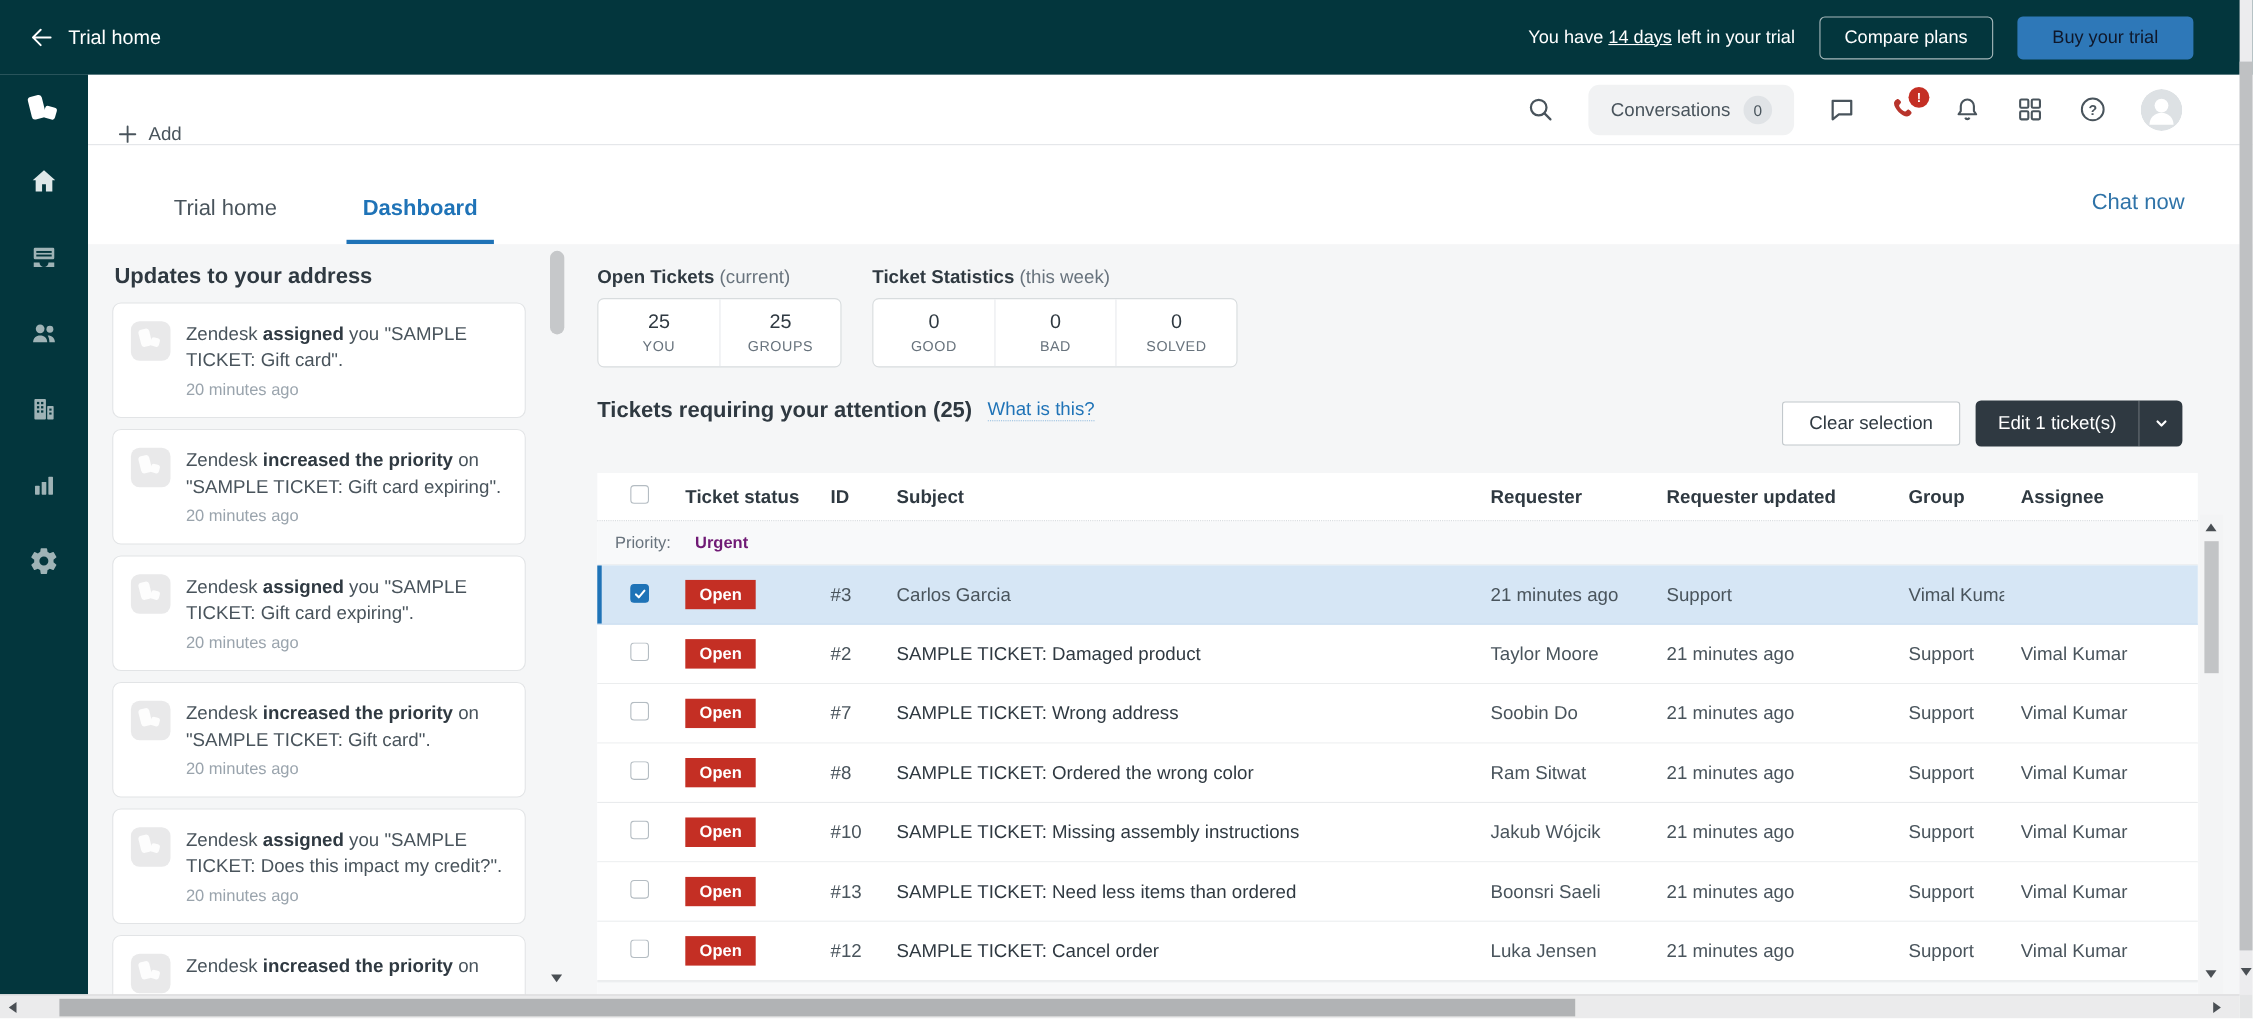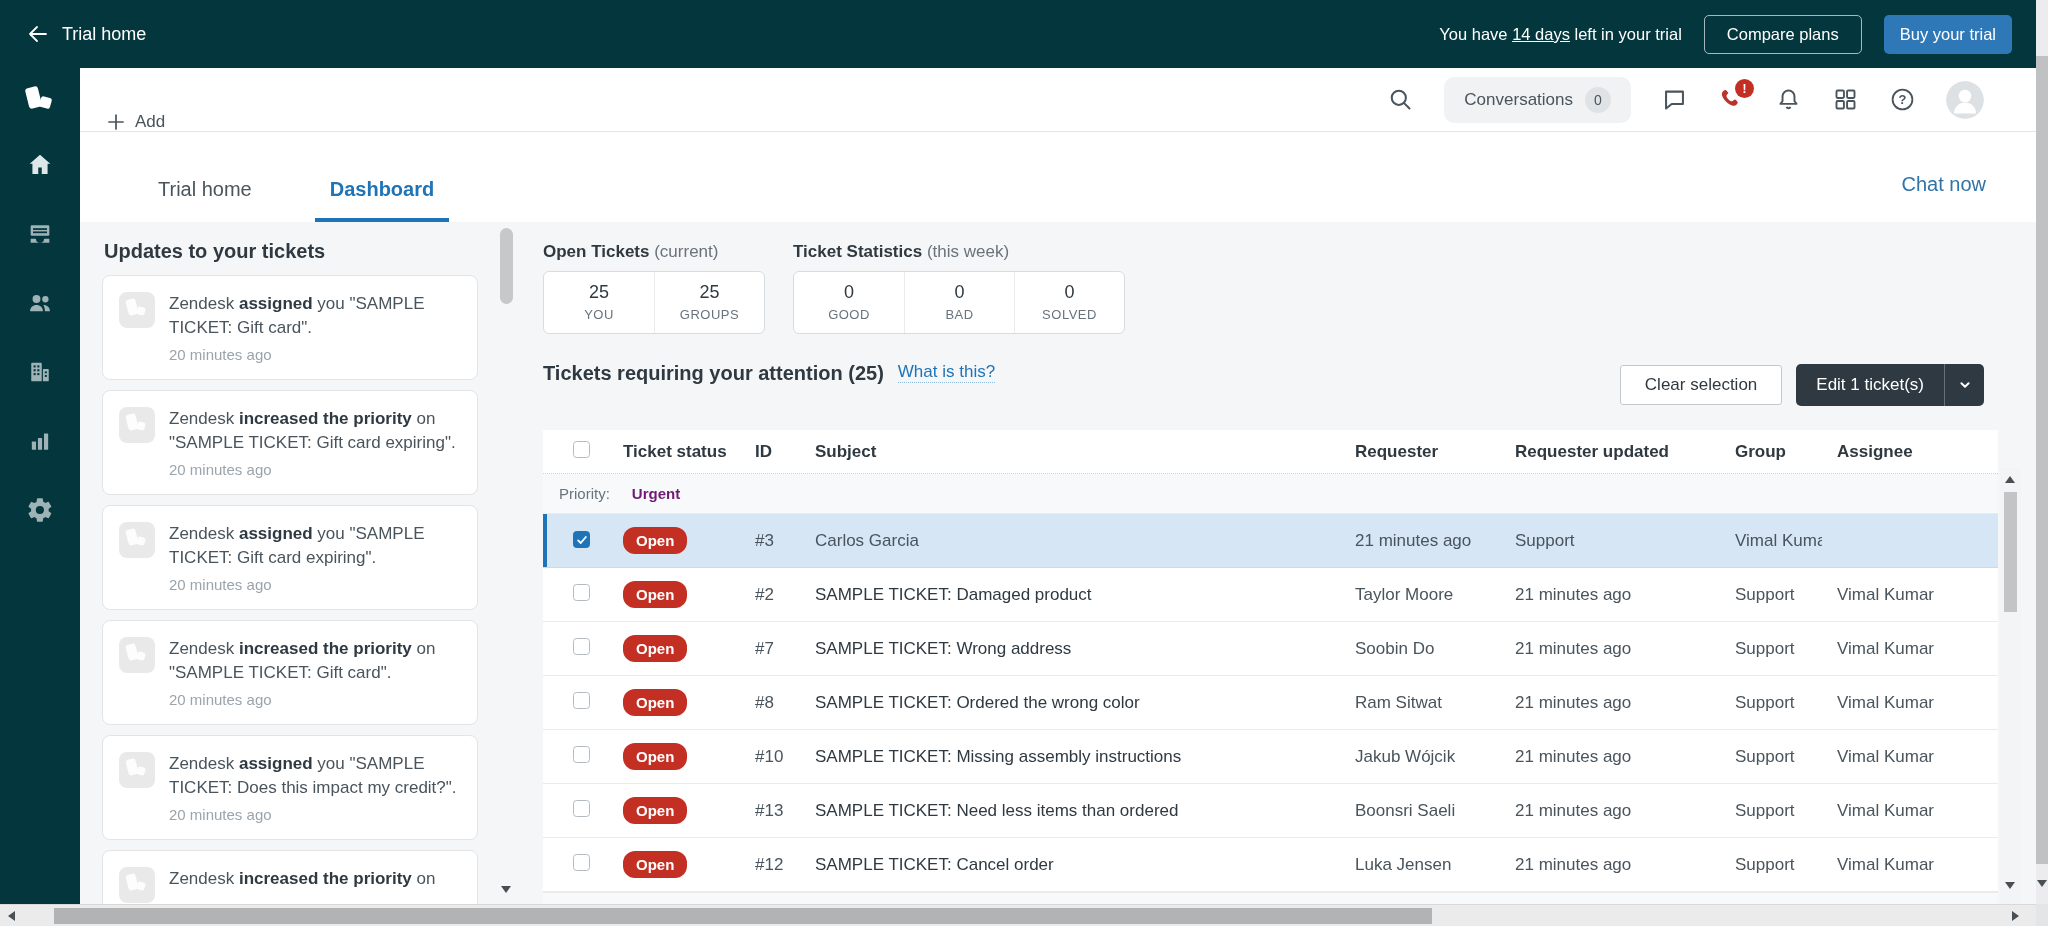--- a/index.html
+++ b/index.html
@@ -4,27 +4,27 @@
 <style>
   * { margin:0; padding:0; box-sizing:border-box; }
   html,body { background:#ffffff; }
   body { font-family:"Liberation Sans","DejaVu Sans",sans-serif; color:#2f3941; }
   .screen { position:relative; width:2048px; height:926px; overflow:hidden; background:#fff; }
 
   
   .banner { position:absolute; left:0; top:0; width:2048px; height:68px; background:#03363d; color:#fff;
             display:flex; align-items:center; justify-content:space-between; padding:0 30px 0 26px; }
   .banner-left { display:flex; align-items:center; gap:14px; cursor:pointer; font-size:18px; }
-  .banner-right { display:flex; align-items:center; gap:22px; margin-right:6px; }
+  .banner-right { display:flex; align-items:center; gap:22px; margin-right:24px; }
   .trial-text { font-size:16.5px; }
   .trial-text .u { text-decoration:underline; }
   .btn-compare { background:transparent; border:1px solid rgba(255,255,255,.65); color:#fff; font-size:16.5px;
                  border-radius:5px; padding:9px 22px; font-family:inherit; cursor:pointer; }
-  .btn-buy { background:#2e78b8; border:none; color:#ffffff; font-size:16.5px; border-radius:5px;
-             padding:10px 16px; font-family:inherit; cursor:pointer; }
+  .btn-buy { background:#2e78b8; border:none; color:#0f172a; font-size:16.5px; border-radius:5px;
+             padding:10px 32px; font-family:inherit; cursor:pointer; }
 
   
   .sidebar { position:absolute; left:0; top:68px; width:80px; height:836px; background:#03363d; }
   .logo { position:absolute; left:20px; top:12px; width:40px; height:40px; }
   .snav { position:absolute; left:0; top:82px; width:80px; display:flex; flex-direction:column; align-items:center; gap:39px; }
   .snav-item { width:30px; height:30px; display:flex; align-items:center; justify-content:center; cursor:pointer; }
   .snav-item svg { width:28px; height:28px; }
 
   
   .navbar { position:absolute; left:80px; top:68px; width:1968px; height:64px; background:#fff;
@@ -99,21 +99,21 @@
                padding-left:16px; font-size:15px; color:#68737d; }
   .group-row b { color:#701a75; margin-left:22px; }
   .trow { height:54px; border-bottom:1px solid #e9ebed; font-size:17px; color:#49545c; background:#fff; cursor:pointer; }
   .trow > span { padding-left:15px; white-space:nowrap; overflow:hidden; }
   .trow .subj { color:#2f3941; }
   .trow.selected { background:#d6e6f5; box-shadow:inset 4px 0 0 #1f73b7; border-bottom-color:#c5dbef; }
   .cb { width:17px; height:17px; border:1.5px solid #b4bcc2; border-radius:3.5px; background:#fff; margin-left:15px;
         display:inline-flex; align-items:center; justify-content:center; cursor:pointer; }
   .cb.checked { background:#1f73b7; border-color:#1f73b7; }
   .badge { display:inline-block; background:#c42f24; color:#fff; font-size:15px; font-weight:bold;
-           padding:5px 13px; border-radius:12px; }
+           padding:5px 13px; border-radius:0; }
   .partial-band { height:12px; background:#f8f9fa; border-top:1px solid #e9ebed; }
 
   
   .tbl-scroll { position:absolute; left:1920px; top:246px; width:21px; height:436px; background:#f3f4f5; }
   .tbl-scroll .thumb { position:absolute; left:4px; top:24px; width:13px; height:120px; background:#c2c4c6; }
   .tbl-scroll .arr-up { position:absolute; left:5px; top:8px; }
   .tbl-scroll .arr-dn { position:absolute; left:5px; top:414px; }
 
   
   .page-vscroll { position:absolute; left:2036px; top:0; width:12px; height:904px; background:#ececee; cursor:pointer; }
@@ -272,21 +272,21 @@
     <div class="tabs">
       <div class="tab">Trial home</div>
       <div class="tab active">Dashboard</div>
     </div>
     <a class="chat-now">Chat now</a>
   </div>
 
   <div class="main">
 
     <section class="updates">
-      <h2>Updates to your tickets</h2>
+      <h2>Updates to your address</h2>
       <div class="cards">
         <div class="card">
           <div class="card-avatar">
               <div class="zshape1" style="left:8px;top:7px;width:10px;height:16px;background:#fdfdfd;"></div>
               <div class="zshape2" style="left:18px;top:15px;width:8px;height:8px;background:#fdfdfd;"></div>
             </div>
           <div>
             <div class="card-text"><span>Zendesk </span><b>assigned</b><span> you "SAMPLE TICKET: Gift card".</span></div>
             <div class="time">20 minutes ago</div>
           </div>

